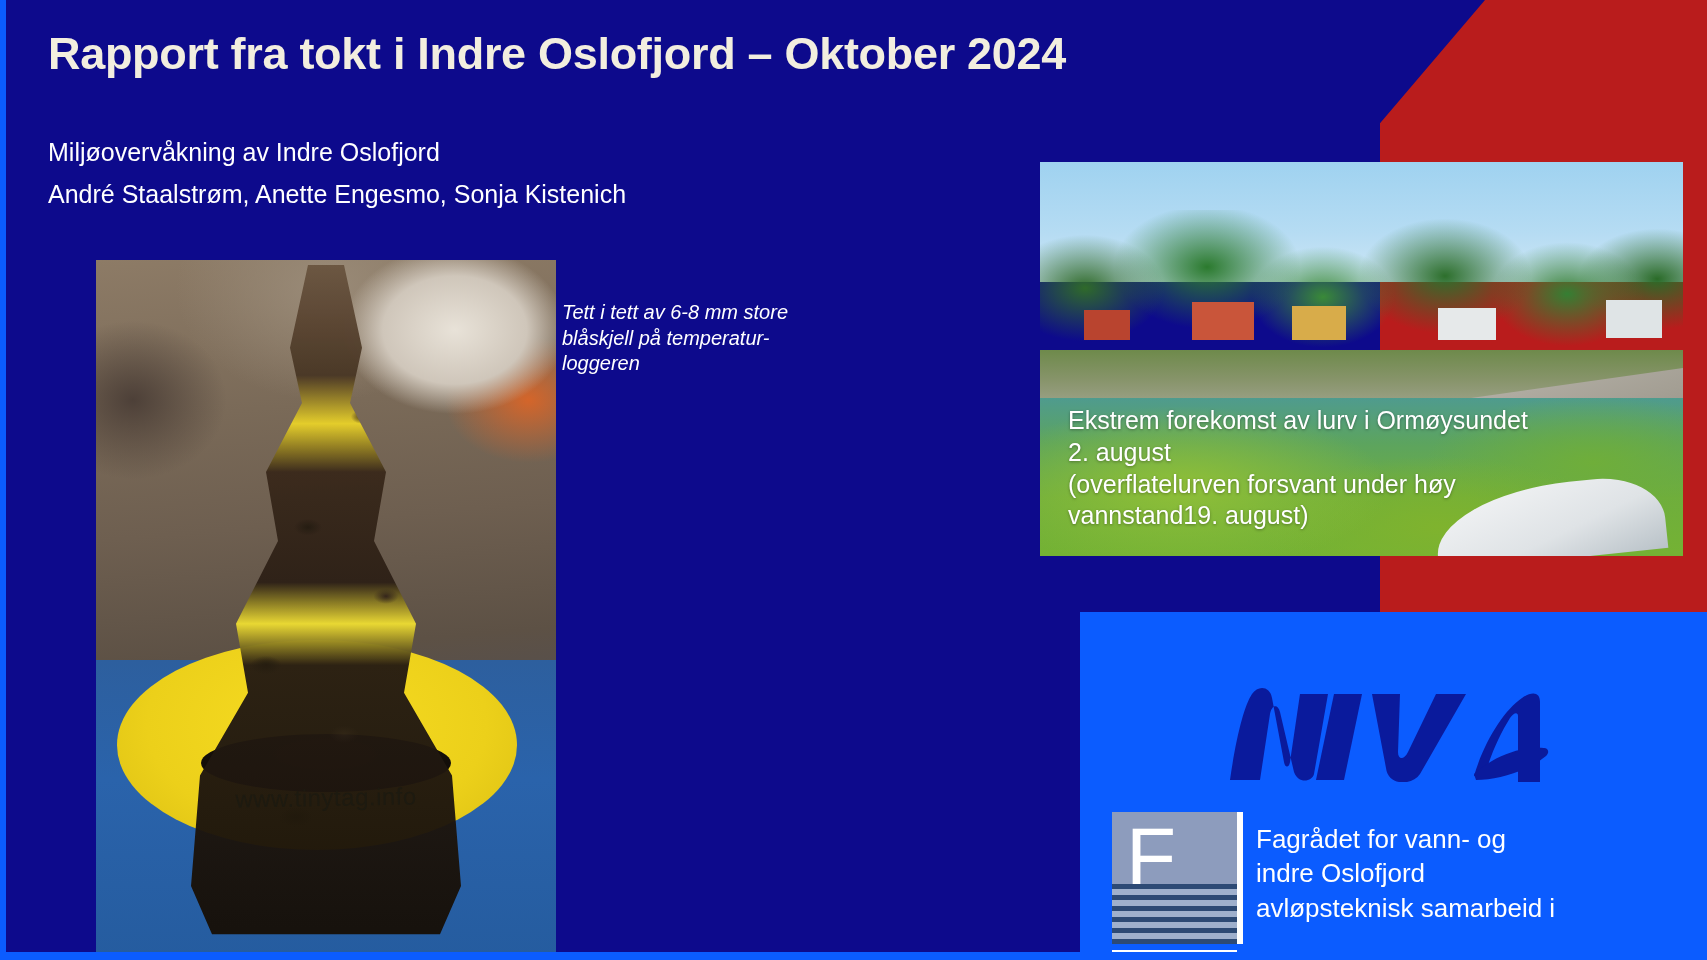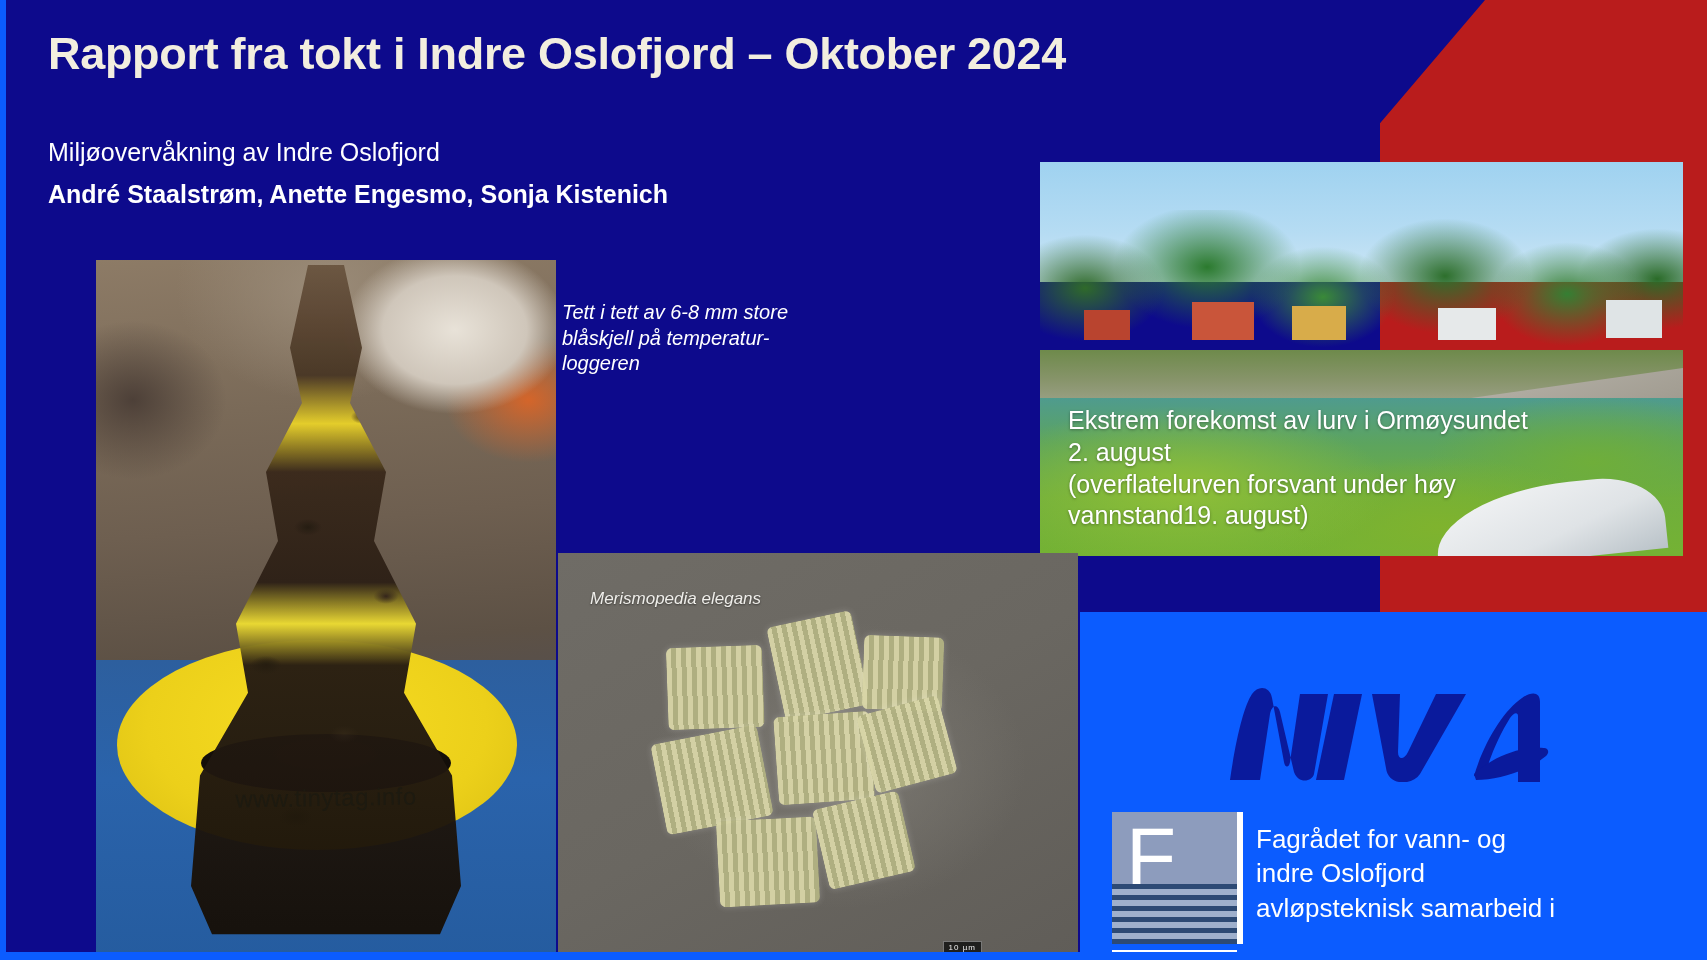--- a/index.html
+++ b/index.html
@@ -44,21 +44,21 @@
     position:absolute;left:48px;top:28px;
     font-size:45px;font-weight:bold;color:#f2eedf;
     letter-spacing:-0.3px;white-space:nowrap;
   }
   .subtitle-1{
     position:absolute;left:48px;top:138px;
     font-size:25px;color:#ffffff;white-space:nowrap;
   }
   .subtitle-2{
     position:absolute;left:48px;top:180px;
-    font-size:25px;color:#ffffff;white-space:nowrap;font-weight:bold;
+    font-size:25px;color:#ffffff;white-space:nowrap;
   }
 
   
   .photo-mussel{
     position:absolute;left:96px;top:260px;
     width:460px;height:700px;
     overflow:hidden;
     background:#6b5a4a;
   }
   .mus-bg{
@@ -298,35 +298,20 @@
     <div class="orm-water"></div>
     <div class="orm-boat"></div>
     <div class="orm-caption">
       <span class="ln">Ekstrem forekomst av lurv i Ormøysundet</span>
       <span class="ln">2. august</span>
       <span class="ln">(overflatelurven forsvant under høy</span>
       <span class="ln">vannstand19. august)</span>
     </div>
   </div>
 
-  <div class="photo-micro">
-    <div class="micro-bg"></div>
-    <div class="colony">
-      <div class="cl cl1"></div>
-      <div class="cl cl2"></div>
-      <div class="cl cl3"></div>
-      <div class="cl cl4"></div>
-      <div class="cl cl5"></div>
-      <div class="cl cl6"></div>
-      <div class="cl cl7"></div>
-      <div class="cl cl8"></div>
-    </div>
-    <div class="micro-label">Merismopedia elegans</div>
-    <div class="micro-scale">10 µm</div>
-  </div>
 
   <div class="logo-panel"></div>
 
   <svg class="niva-logo" viewBox="0 0 330 96" xmlns="http://www.w3.org/2000/svg" aria-label="NIVA">
     <g fill="#0a1a9c">
       <path d="M8 94 C14 52 22 20 30 8 C36 -1 48 0 50 12 L62 76 C63 82 67 82 68 76 L78 8 L106 8 L92 88 C90 96 76 98 72 86 L58 26 C56 18 50 18 48 28 L38 94 Z"></path>
       <path d="M112 8 L140 8 L122 94 L94 94 Z"></path>
       <path d="M150 8 L178 8 L176 66 C176 74 182 74 186 66 L214 8 L244 8 L198 88 C190 100 166 100 164 82 Z"></path>
       <path d="M252 90 C262 56 282 24 300 12 C310 5 318 6 318 16 L318 40 L296 40 L296 30 C296 26 292 26 288 32 C278 48 268 70 262 92 Z"></path>
       <path d="M252 88 C272 70 298 60 322 62 C326 62 328 66 324 70 C304 86 276 94 254 94 Z"></path>

